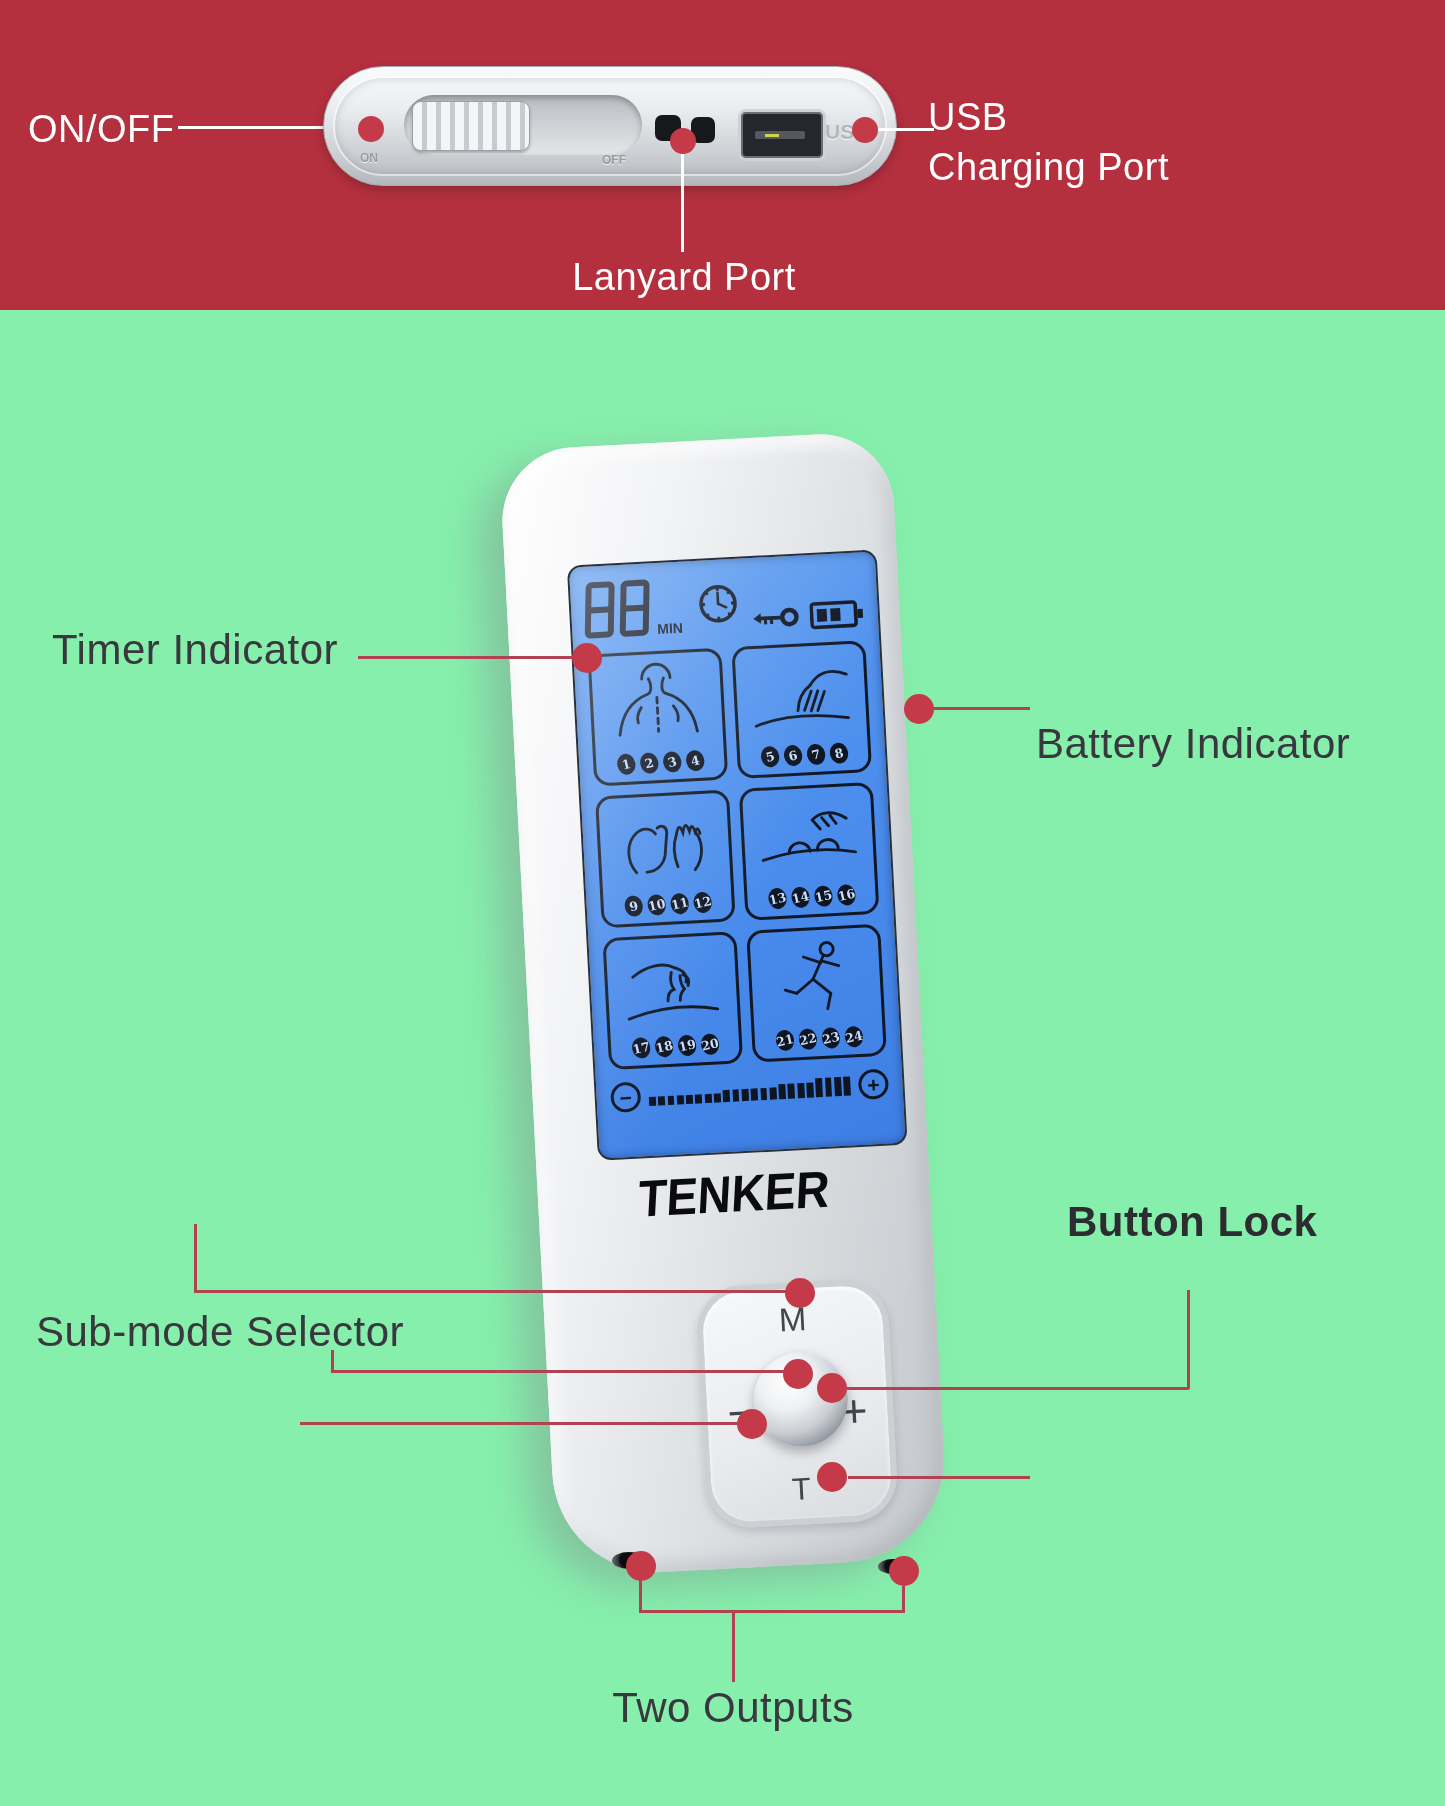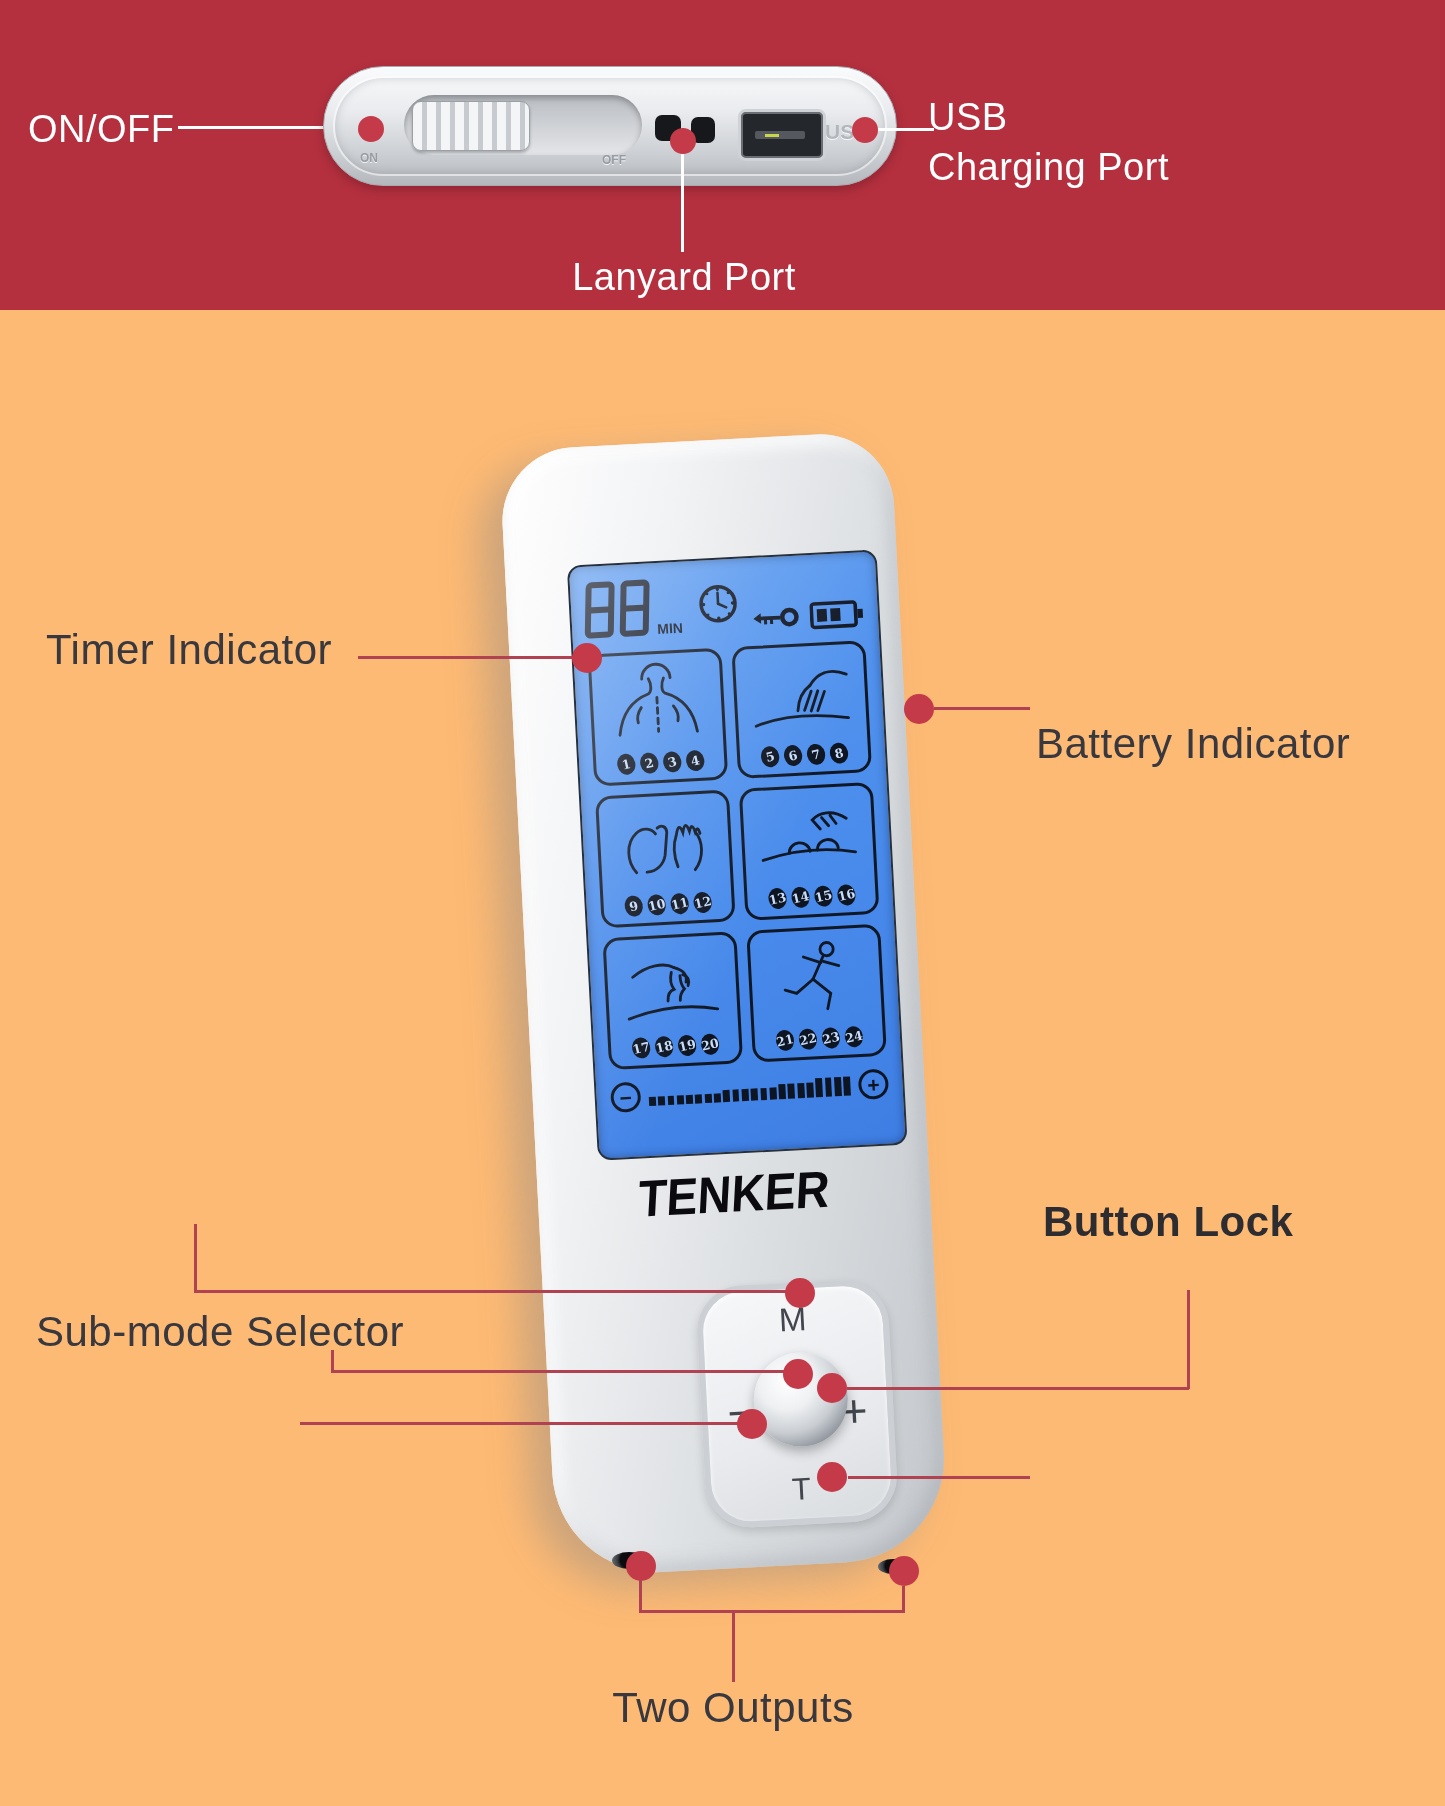--- a/index.html
+++ b/index.html
@@ -1,17 +1,17 @@
 <!DOCTYPE html>
 <html><head>
 <meta charset="utf-8">
 <style>
   html,body{margin:0;padding:0;background:#fff;}
   body{font-family:"Liberation Sans", sans-serif;}
-  #stage{position:relative;width:1445px;height:1806px;background:#fdba74;overflow:hidden;}
+  #stage{position:relative;width:1445px;height:1806px;background:#86efac;overflow:hidden;}
 
   
   .banner{position:absolute;left:0;top:0;width:1445px;height:310px;background:#b4303f;}
   .blabel{position:absolute;color:#ffffff;font-size:38px;letter-spacing:.5px;white-space:nowrap;}
   .wline{position:absolute;background:#ffffff;}
   .rdot{position:absolute;border-radius:50%;background:#c43a49;}
   .rdot.big{width:30px;height:30px;}
   .rdot.med{width:26px;height:26px;}
 
   .capsule{position:absolute;left:323px;top:66px;width:572px;height:118px;border-radius:60px;
@@ -26,21 +26,21 @@
     box-shadow:0 2px 3px rgba(0,0,0,.25);}
   .etch{position:absolute;color:#979ca3;font-size:12px;font-weight:bold;text-shadow:0 1px 0 rgba(255,255,255,.8);}
   .lan-hole{position:absolute;background:#17181b;border-radius:7px;}
   .usb-port{position:absolute;left:414px;top:42px;width:82px;height:46px;border-radius:8px;
     background:#24272c;border:3px solid #cfd2d6;box-shadow:inset 0 0 0 2px #6a6e74;}
   .usb-pin{position:absolute;left:14px;top:19px;width:50px;height:8px;background:#55595f;border-radius:2px;}
   .usb-led{position:absolute;left:24px;top:22px;width:14px;height:3px;background:#c9d64a;}
 
   
   .lbl{position:absolute;color:#38383e;font-size:42px;letter-spacing:.5px;white-space:nowrap;}
-  .lbl.bold{font-weight:bold;color:#2c2c31;}
+  .lbl.bold{font-weight:bold;color:#2c2c31;margin-left:24px;}
   .lbl.sub{font-size:34px;}
   .rline{position:absolute;background:#b04251;}
 
   
   .device{position:absolute;left:528px;top:440px;width:392px;height:1128px;
     border-radius:74px 74px 104px 104px;transform:rotate(-3deg);
     background:linear-gradient(103deg,#ffffff 0%,#f2f3f5 28%,#dcdfe2 62%,#c3c7cb 100%);
     box-shadow:-24px 14px 38px rgba(125,130,138,.38), inset -6px -8px 18px rgba(130,135,142,.28), inset 8px 10px 16px rgba(255,255,255,.9);}
   .screen{position:absolute;left:62px;top:118px;width:306px;height:592px;border-radius:14px;
     background:linear-gradient(158deg,#6ba4f2 0%,#549400 0%,#5c9bf0 0%,#4a8cec 55%,#3e7ee4 100%);
@@ -342,21 +342,21 @@
       <div class="padsym" style="left:20px;top:98px;font-size:46px;">−</div>
       <div class="padsym" style="right:20px;top:102px;font-size:46px;">+</div>
       <div class="center-btn"></div>
       <div class="padsym" style="left:50%;bottom:14px;transform:translateX(-50%);font-size:31px;">T</div>
     </div>
   </div>
 
   <div class="jack" style="left:612px;top:1552px;width:34px;height:17px;"></div>
   <div class="jack" style="left:878px;top:1559px;width:30px;height:15px;"></div>
 
-  <div class="lbl" style="left:46px;top:626px;">Timer Indicator</div>
+  <div class="lbl" style="left:52px;top:626px;">Timer Indicator</div>
   <div class="rline" style="left:358px;top:656px;width:220px;height:2.5px;"></div>
   <div class="rdot big" style="left:572px;top:643px;"></div>
 
   <div class="rdot big" style="left:904px;top:694px;"></div>
   <div class="rline" style="left:934px;top:707px;width:96px;height:2.5px;"></div>
   <div class="lbl" style="left:1036px;top:720px;">Battery Indicator</div>
 
   <div class="rline" style="left:194px;top:1224px;width:2.5px;height:68px;"></div>
   <div class="rline" style="left:194px;top:1290px;width:598px;height:2.5px;"></div>
   <div class="rdot big" style="left:785px;top:1278px;"></div>

